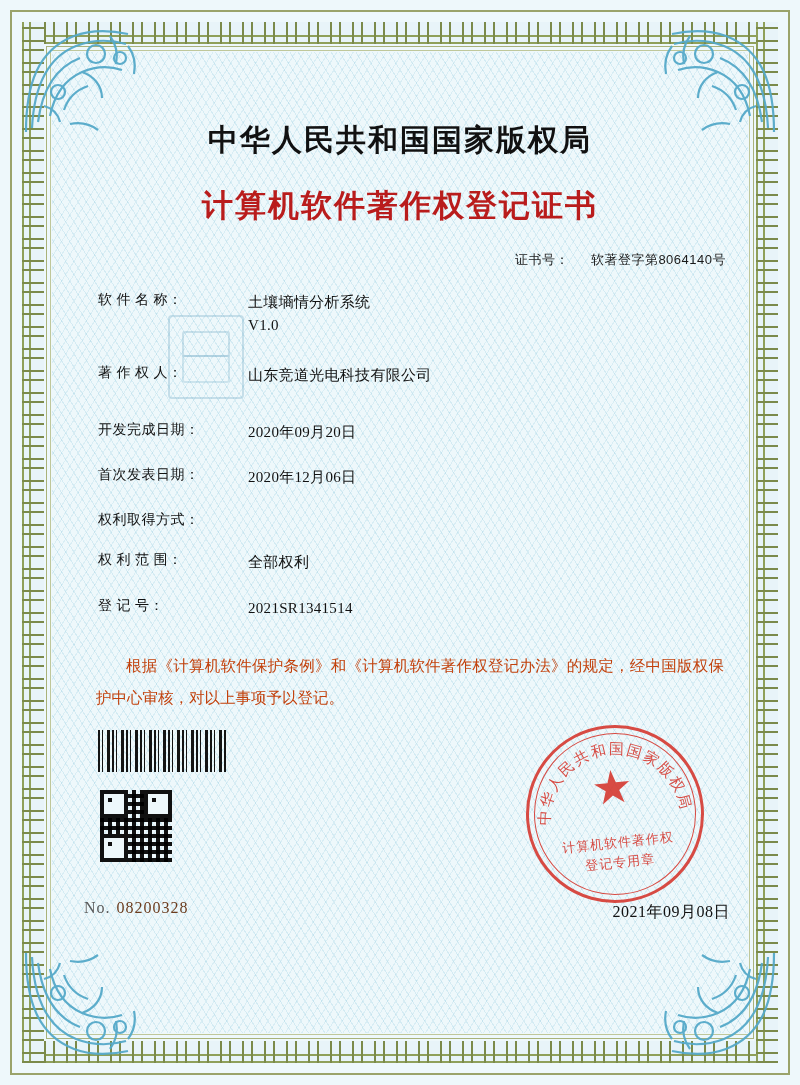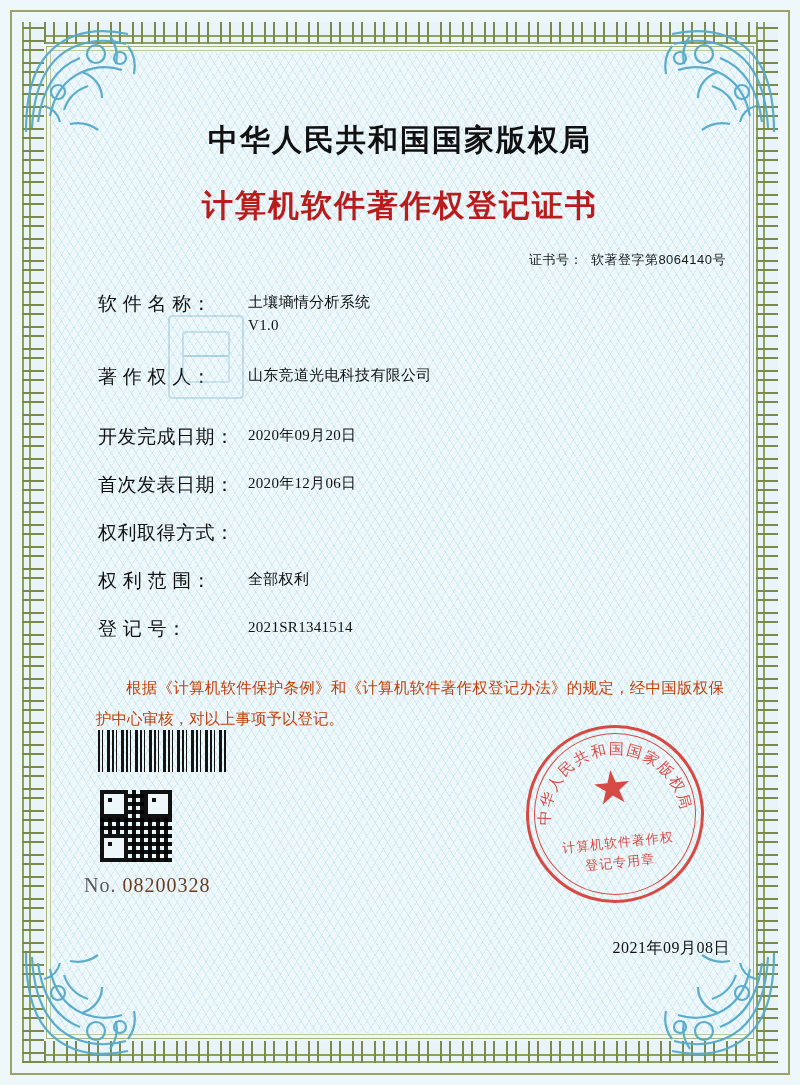--- a/index.html
+++ b/index.html
@@ -138,39 +138,39 @@
     margin-top: 24px;
   }
   .cert-no {
     text-align: right;
     font-size: 13px;
     color: #1a1a1a;
     margin-top: 24px;
     padding-right: 14px;
     letter-spacing: 0.5px;
   }
-  .cert-no .label { margin-right: 8px; }
+  .cert-no .label { margin-right: 22px; }
 
   .fields {
     margin-top: 22px;
     padding-left: 38px;
     font-size: 15px;
     color: #111111;
   }
   .row {
     display: flex;
     align-items: flex-start;
     margin-bottom: 26px;
   }
   .row .key {
     width: 150px;
     flex: 0 0 150px;
     letter-spacing: 0.5px;
     font-family: "Liberation Serif", serif;
-    font-size: 19px;
+    font-size: 14px;
   }
   .row .val {
     flex: 1;
     font-family: Liberation Serif, serif;
     font-size: 15px;
     line-height: 1.55;
     letter-spacing: 0.3px;
   }
   .row.tight { margin-bottom: 22px; }
 
@@ -225,32 +225,32 @@
   .qr .q-corner::after {
     content: "";
     position: absolute;
     left: 4px; top: 4px; width: 4px; height: 4px;
     background: #111;
   }
 
   .serial {
     position: absolute;
     left: 84px;
-    top: 874px;
-    font-family: "Liberation Serif", serif;
-    font-size: 20px;
+    top: 899px;
+    font-family: "Liberation Serif", serif;
+    font-size: 16px;
     color: #6b3c1e;
     letter-spacing: 1px;
   }
   .serial .no-label { color: #5a5a5a; margin-right: 6px; }
 
   .issue-date {
     position: absolute;
     right: 70px;
-    top: 938px;
+    top: 902px;
     font-family: "Liberation Serif", serif;
     font-size: 16px;
     color: #111111;
     letter-spacing: 0.5px;
   }
 
   
   .seal {
     position: absolute;
     right: 96px;

